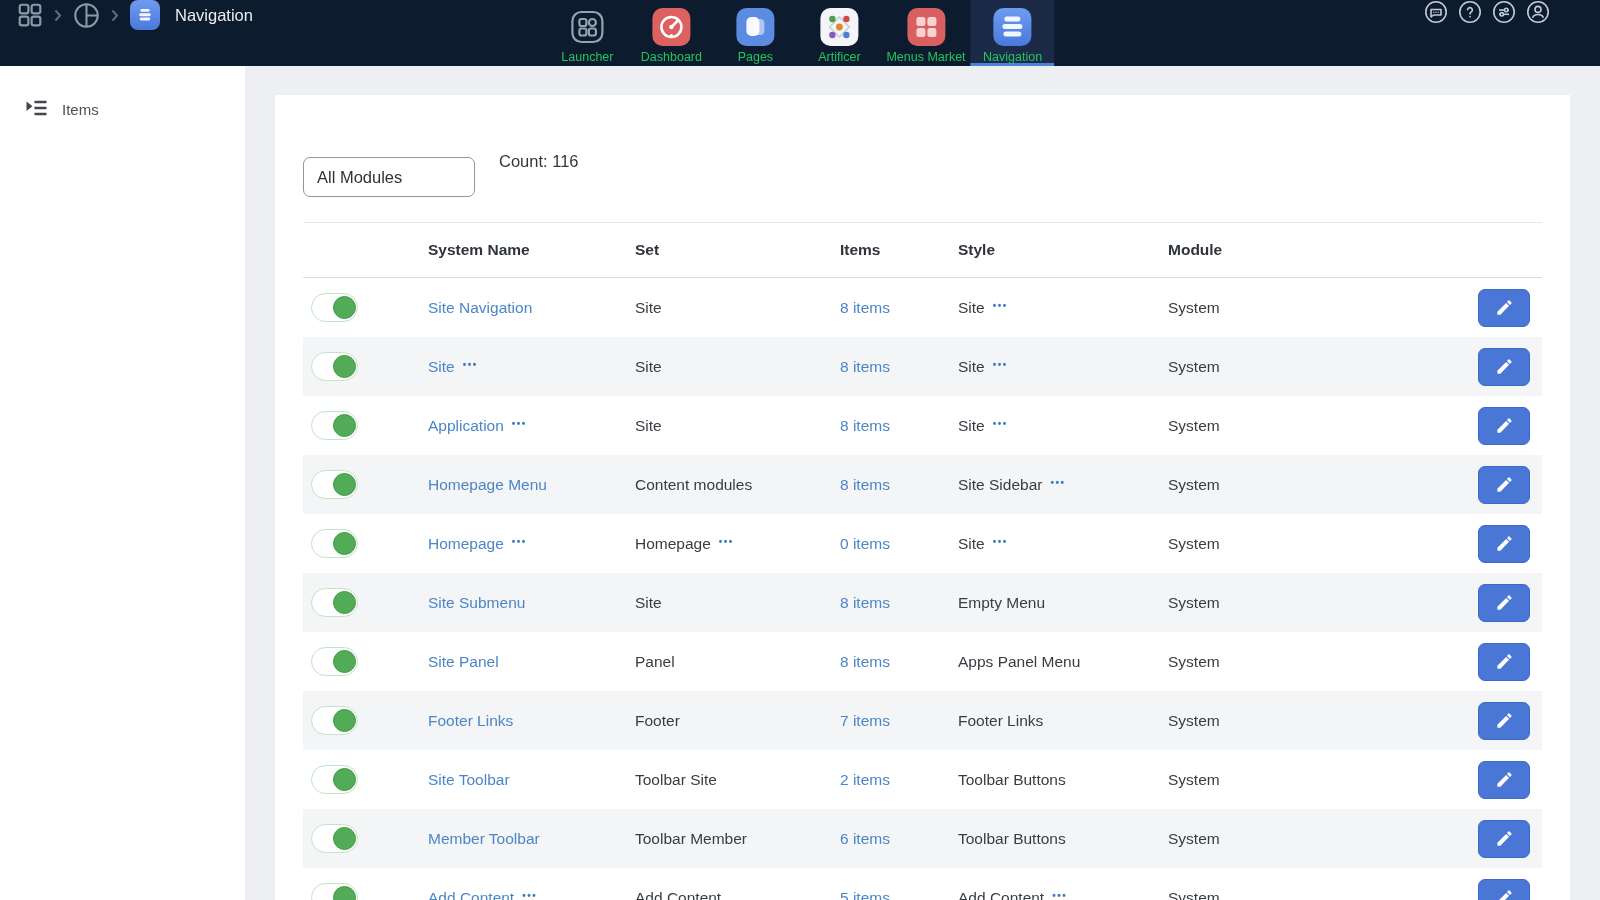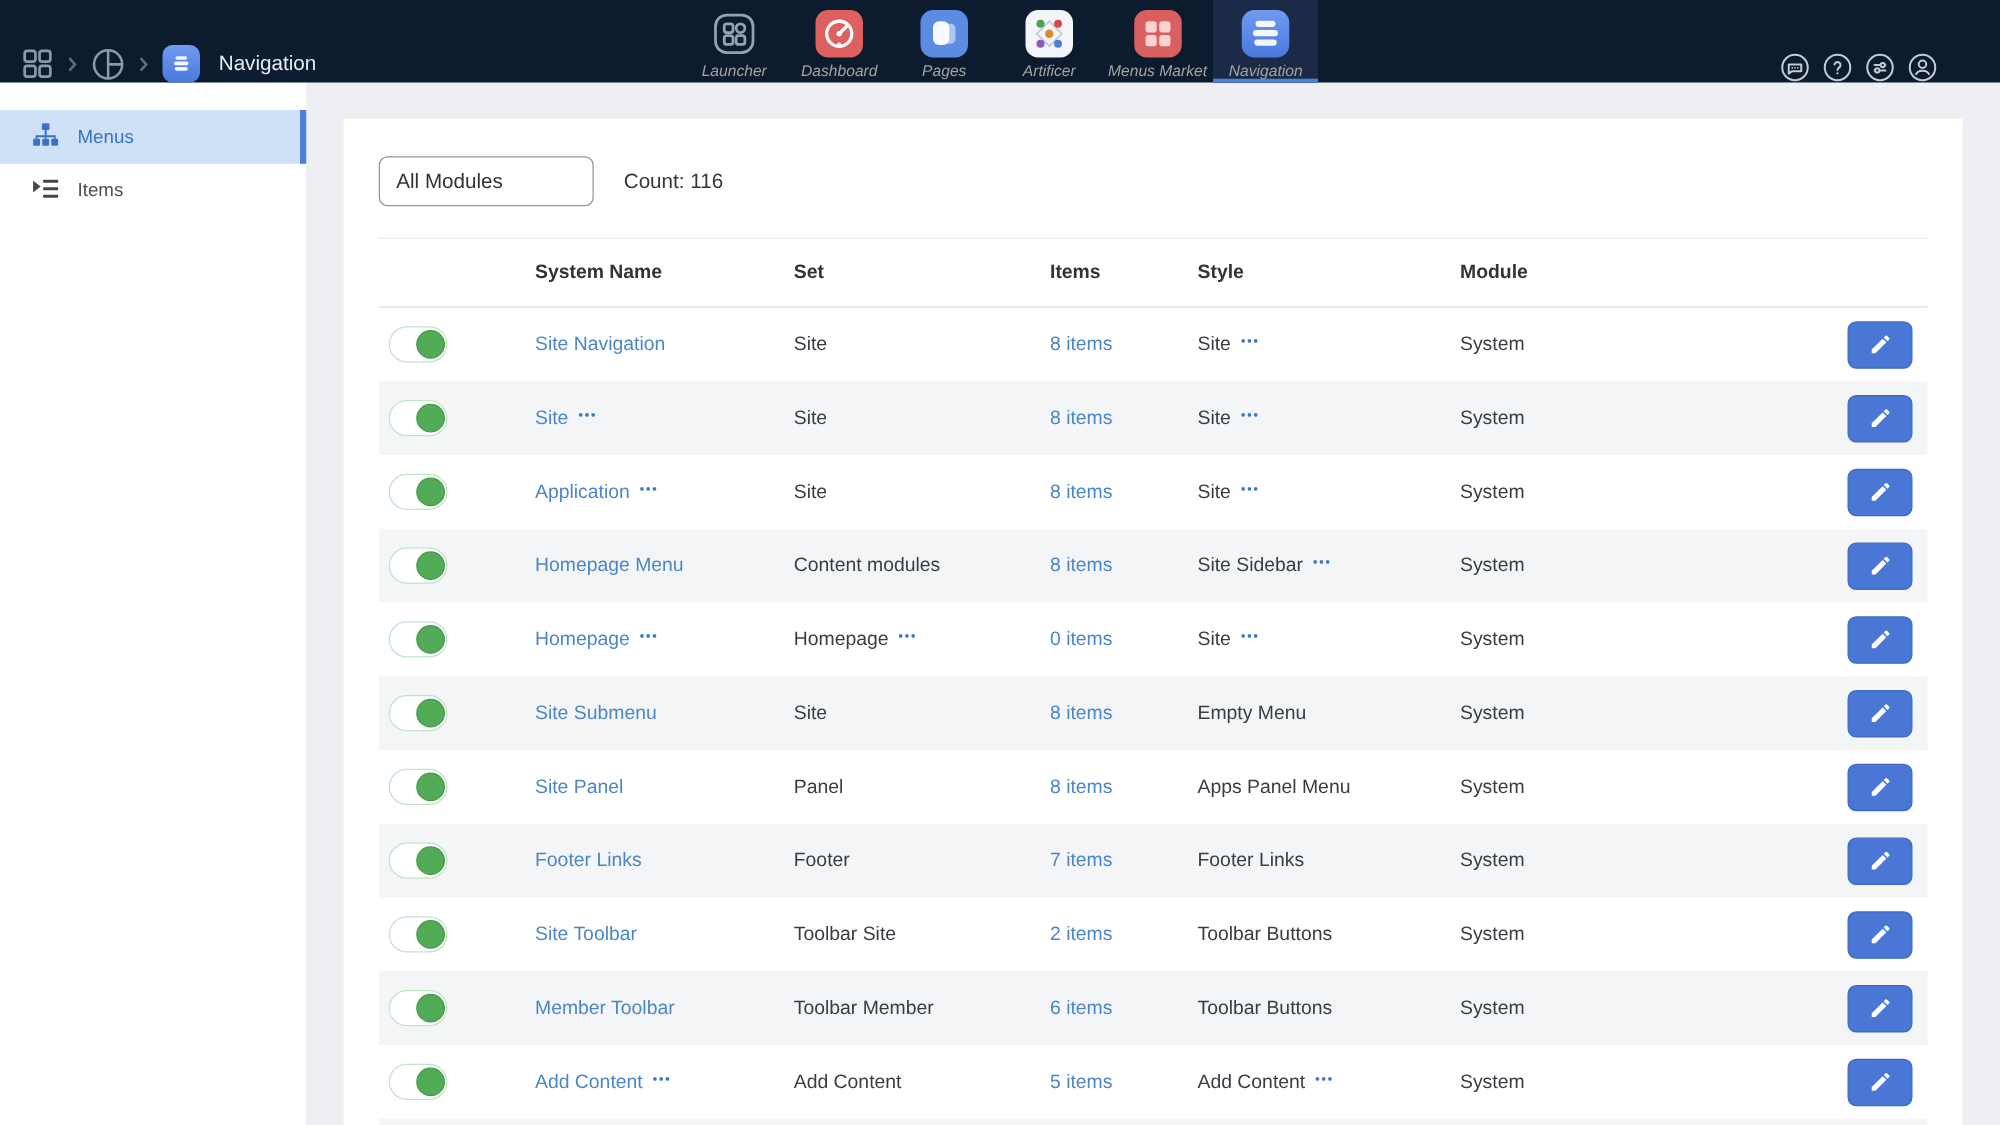--- a/index.html
+++ b/index.html
@@ -1,29 +1,29 @@
 <!DOCTYPE html>
 <html><head>
 <meta charset="utf-8">
 <style>
   * { box-sizing: border-box; margin: 0; padding: 0; }
   html, body { width: 1600px; height: 900px; overflow: hidden; }
   body { font-family: "Liberation Sans", sans-serif; background: #edeff2; }
 
   
-  .topbar { height: 66px; background: #0d1b2e; display: flex; align-items: flex-end; position: relative; color: #e7ebf1; }
+  .topbar { height: 66px; background: #0d1b2e; display: flex; align-items: flex-start; position: relative; color: #e7ebf1; }
   .breadcrumb { display: flex; align-items: center; gap: 11px; padding-left: 17px; }
   .crumb-icon { display: flex; align-items: center; justify-content: center; cursor: pointer; }
   .crumb-label { font-size: 16.5px; color: #e9edf3; margin-left: 4px; }
   .chev { display: flex; align-items: center; }
 
   .tabs { position: absolute; left: 50%; transform: translateX(-50%); top: 0; height: 66px; display: flex; }
   .tab { min-width: 84px; padding: 6px 5px 0; display: flex; flex-direction: column; align-items: center; justify-content: center; gap: 4px; cursor: pointer; }
   .tab.active { background: #1b2b47; box-shadow: inset 0 -3px 0 #4c80db; }
-  .tab-label { font-size: 12.5px; color: #a3a3a3; white-space: nowrap; font-style: italic; }
+  .tab-label { font-size: 12.5px; color: #22c55e; white-space: nowrap; }
   .app-icon { width: 38px; height: 38px; border-radius: 10px; display: flex; align-items: center; justify-content: center; }
   .ic-dashboard { background: #dc6160; }
   .ic-pages { background: #5c8ce1; }
   .ic-artificer { background: #f3f5f8; }
   .ic-market { background: #d96060; }
   .ic-nav { background: linear-gradient(180deg, #6f9bef, #4a79dd); }
   .ic-launcher { background: transparent; }
 
   .util { margin-left: auto; display: flex; gap: 10px; padding-right: 50px; }
   .util-btn { width: 24px; height: 24px; cursor: pointer; display: flex; }
@@ -33,21 +33,21 @@
   .sidebar { width: 245px; background: #ffffff; padding-top: 22px; flex: none; }
   .side-item { height: 43px; display: flex; align-items: center; gap: 15px; padding-left: 26px; font-size: 15px; color: #4b5057; cursor: pointer; position: relative; }
   .side-item.active { background: #cfe1f7; color: #3a72c4; }
   .side-item.active::after { content: ""; position: absolute; right: 0; top: 0; bottom: 0; width: 5px; background: #4c80db; }
 
   .main { flex: 1; padding: 29px 30px 0 30px; }
   .card { background: #ffffff; padding: 0 28px; min-height: 880px; }
 
   
   .filter-row { display: flex; align-items: center; padding-top: 30px; }
-  .select-box { width: 172px; height: 40px; border: 1px solid #8e969e; border-radius: 7px; background: #fff; display: flex; align-items: center; padding: 0 13px; font-size: 16.5px; color: #2e3338; cursor: pointer; }
+  .select-box { width: 172px; height: 40px; border: 1px solid #8e969e; border-radius: 7px; background: #fff; display: flex; align-items: center; padding: 0 13px; font-size: 16.5px; color: #2e3338; cursor: pointer; margin-top: 32px; }
   .search-box { width: 172px; height: 40px; border: 1px solid #8e969e; border-radius: 7px; margin-left: 24px; padding: 0 13px; font-size: 16.5px; color: #2e3338; font-family: "Liberation Sans", sans-serif; }
   .search-box::placeholder { color: #6f767e; opacity: 1; }
   .count { margin-left: 24px; font-size: 16.5px; color: #33383e; text-align: center; }
   .add-btn { margin-left: auto; height: 40px; padding: 0 21px; background: #4b79d7; border: 1px solid #3d6bc9; color: #fff; font-size: 16.5px; border-radius: 7px; cursor: pointer; font-family: "Liberation Sans", sans-serif; }
 
   
   .table { margin-top: 25px; --cols: 125px 207px 205px 118px 210px 222px 1fr; }
   .thead { display: grid; grid-template-columns: var(--cols); align-items: center; height: 56px; border-top: 1px solid #e7e9eb; border-bottom: 1px solid #d9dbde; font-size: 15.5px; font-weight: bold; color: #2f343a; }
   .trow { display: grid; grid-template-columns: var(--cols); align-items: center; height: 59px; font-size: 15.5px; color: #383d43; }
   .trow.striped { background: #f4f5f6; }
@@ -200,32 +200,20 @@
         <circle cx="12" cy="12" r="10.2"></circle>
         <circle cx="12" cy="9.4" r="3"></circle>
         <path d="M6.6 17.8 a5.6 4.4 0 0 1 10.8 0"></path>
       </svg>
     </span>
   </div>
 </header>
 
 <div class="shell">
   <aside class="sidebar">
-    <div class="side-item active">
-      <span>
-        <svg width="21" height="20" viewBox="0 0 21 20" fill="#3b72c4">
-          <rect x="7.5" y="0.5" width="6" height="5.5" rx="1"></rect>
-          <rect x="0.5" y="13" width="5.5" height="5.5" rx="1"></rect>
-          <rect x="7.8" y="13" width="5.5" height="5.5" rx="1"></rect>
-          <rect x="15" y="13" width="5.5" height="5.5" rx="1"></rect>
-          <path d="M10.5 6 V9.5 M3.3 13 V11 H17.8 V13 M10.5 9.5 V13" stroke="#3b72c4" stroke-width="1.6" fill="none"></path>
-        </svg>
-      </span>
-      <span>Menus</span>
-    </div>
     <div class="side-item">
       <span>
         <svg width="21" height="20" viewBox="0 0 21 20" fill="#42474d">
           <path d="M0.5 3.5 L6.5 8.2 L0.5 12.9 Z"></path>
           <rect x="8.5" y="2.8" width="12" height="2.4" rx="0.5"></rect>
           <rect x="8.5" y="8.8" width="12" height="2.4" rx="0.5"></rect>
           <rect x="8.5" y="14.8" width="12" height="2.4" rx="0.5"></rect>
         </svg>
       </span>
       <span>Items</span>

